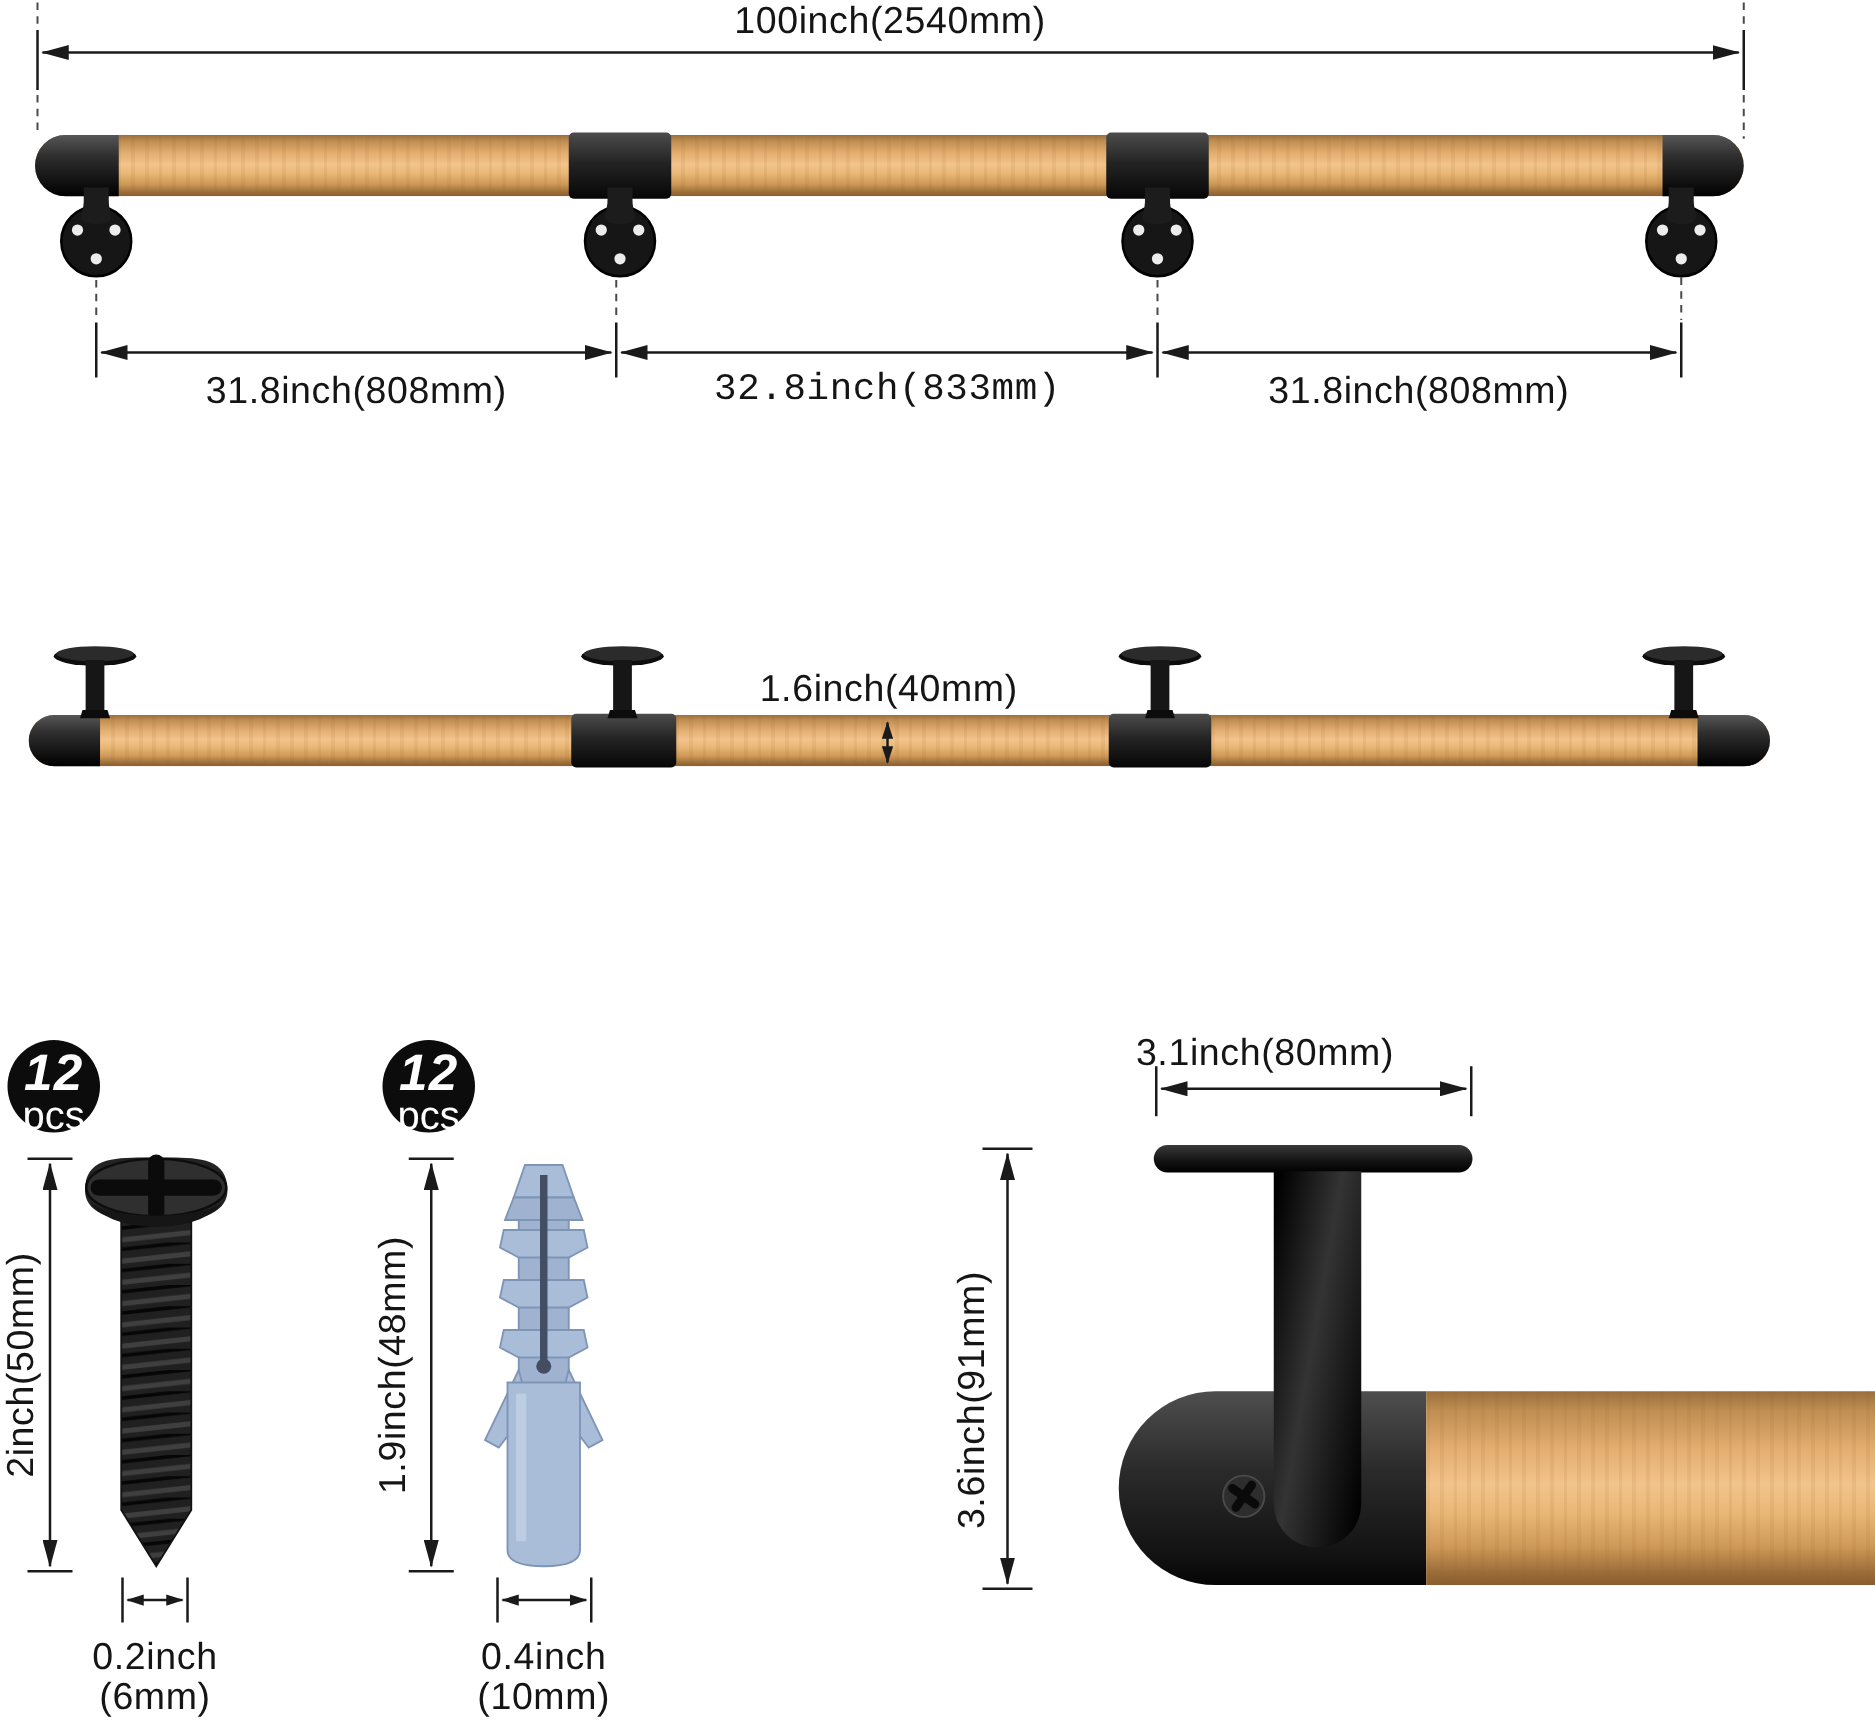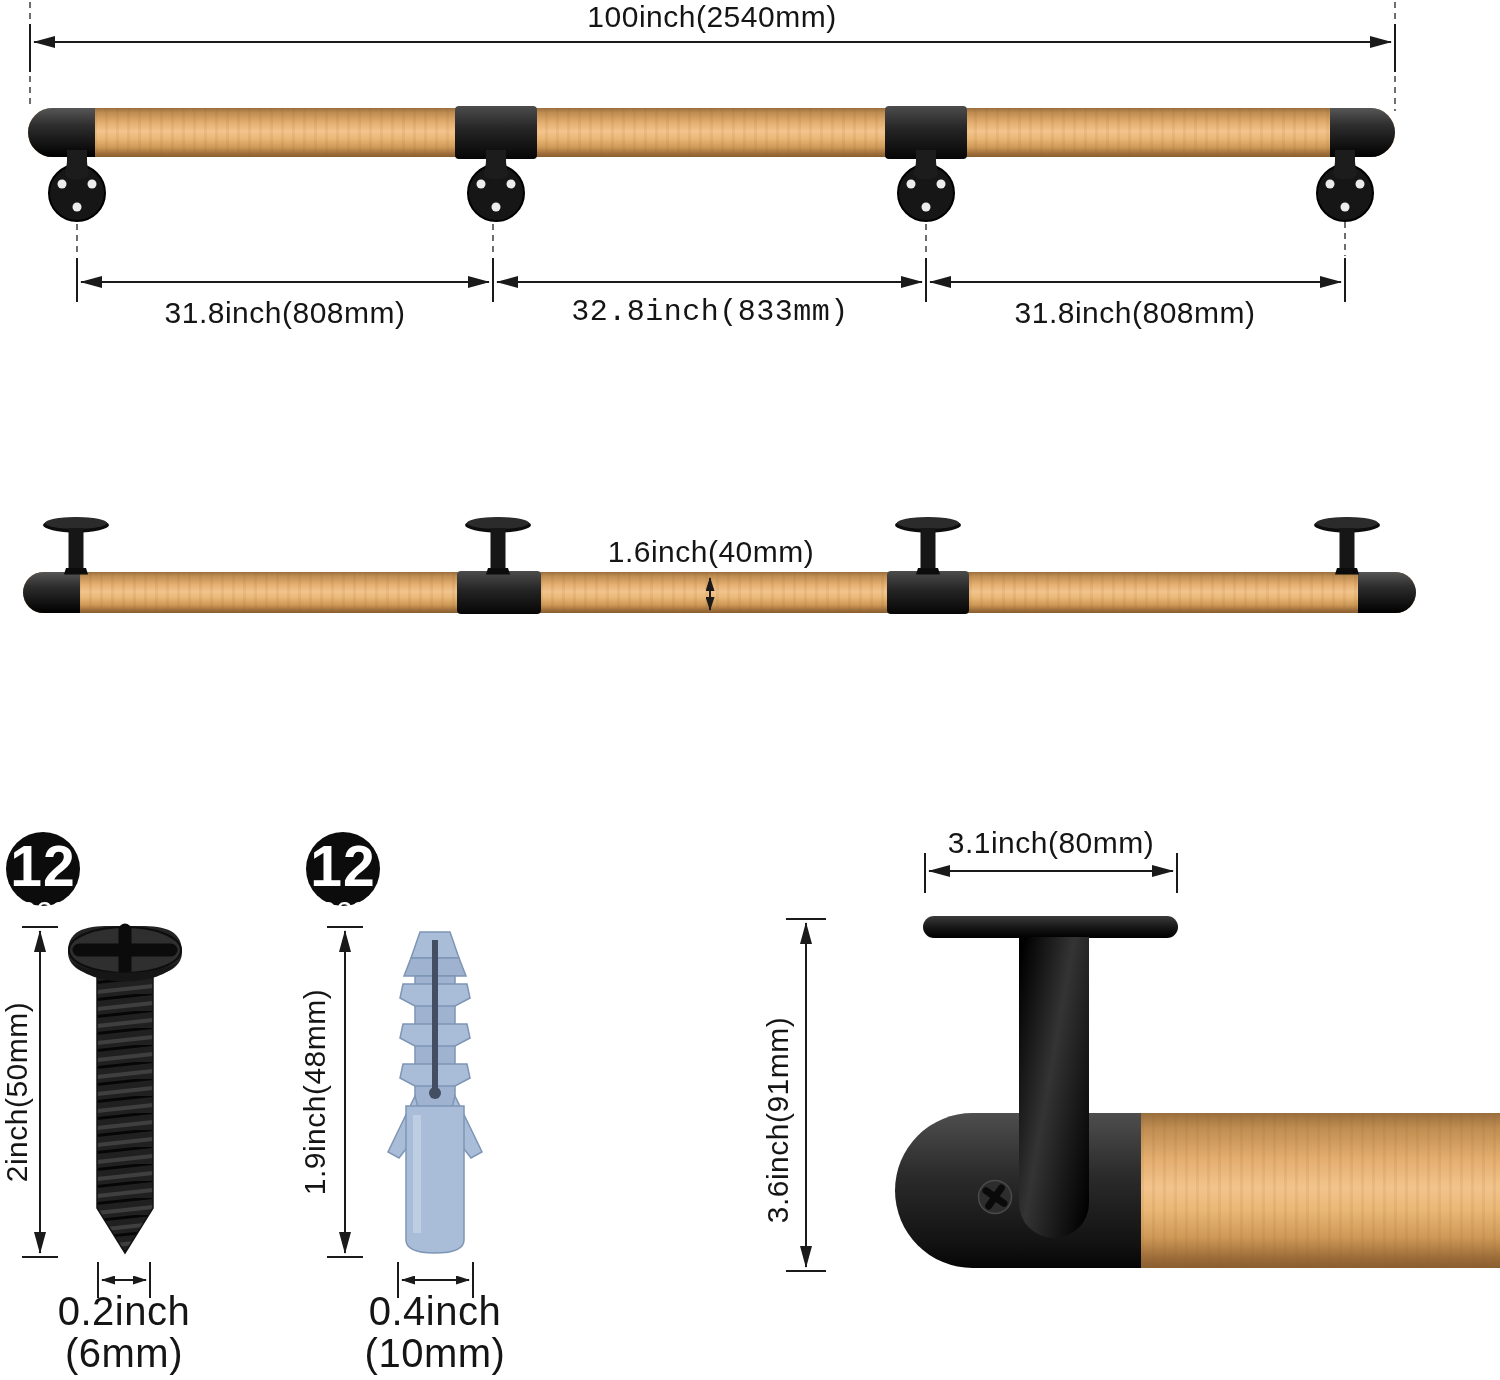--- a/index.html
+++ b/index.html
@@ -11,41 +11,41 @@
   
   .dim-label{
     position:absolute;font-size:30px;line-height:1.05;color:#151515;
     transform:translateX(-50%);white-space:nowrap;letter-spacing:0.5px;
   }
   .dim-label-v{
     position:absolute;font-size:30px;color:#151515;white-space:nowrap;letter-spacing:0.5px;
     transform:translate(-50%,-50%) rotate(-90deg);
   }
   .dim-label-2line{
-    position:absolute;font-size:40px;line-height:1.0;color:#151515;text-align:center;
-    transform:translateX(-50%);white-space:nowrap;letter-spacing:0.5px;
+    position:absolute;font-size:30px;line-height:1.0;color:#151515;text-align:center;
+    transform:translateX(-50%);white-space:nowrap;letter-spacing:0.5px;margin-top:20px;
   }
   .dim-label-2line div{margin-bottom:2px;}
   
   .wood{
     background:
       repeating-linear-gradient(90deg, rgba(150,95,40,0.10) 0 3px, rgba(255,255,255,0) 3px 11px),
       linear-gradient(180deg,#9a6f3e 0%,#c08e52 10%,#e4ae70 30%,#f2c48c 48%,#eab877 62%,#cf9a58 80%,#9a6b38 94%,#8a5e30 100%);
   }
   .rail{position:absolute;}
   .rail .cap{position:absolute;top:0;height:100%;background:linear-gradient(180deg,#565656 0%,#2e2e2e 35%,#121212 75%,#000 100%);}
   .rail .cap.left{border-radius:26px 0 0 26px;}
   .rail .cap.right{border-radius:0 26px 26px 0;}
   .rail .sleeve{position:absolute;background:linear-gradient(180deg,#4c4c4c 0%,#242424 45%,#060606 100%);border-radius:4px;}
   
   .badge{
     position:absolute;width:74px;height:74px;border-radius:50%;background:#0c0c0c;
     color:#fff;text-align:center;z-index:20;
   }
-  .badge .num{font-size:57px;font-weight:700;line-height:1.0;margin-top:6px;letter-spacing:1px;}
+  .badge .num{font-size:41px;font-weight:700;line-height:1.0;margin-top:6px;letter-spacing:1px;font-style:italic;}
   .badge .unit{font-size:32px;line-height:0.85;}
   
   .bd-plate{position:absolute;left:923px;top:916px;width:255px;height:22px;border-radius:11px;
     background:linear-gradient(180deg,#3a3a3a 0%,#121212 60%,#000 100%);}
   .bd-cap{position:absolute;left:895px;top:1113px;width:246px;height:155px;border-radius:78px 0 0 78px;
     background:linear-gradient(180deg,#4e4e4e 0%,#2b2b2b 40%,#121212 85%,#050505 100%);}
   .bd-wood{position:absolute;left:1141px;top:1113px;width:359px;height:155px;}
   .bd-stem{position:absolute;left:1019px;top:937px;width:70px;height:301px;border-radius:0 0 35px 35px;
     background:linear-gradient(100deg,#000 4%,#343434 45%,#1a1a1a 70%,#000 96%);}
   svg{display:block;}
@@ -234,15 +234,15 @@
 
   <div class="dim-label-2line txt-layer" style="left:124px;top:1291px;">
     <div>0.2inch</div>
     <div>(6mm)</div>
   </div>
   <div class="dim-label-2line txt-layer" style="left:435px;top:1291px;">
     <div>0.4inch</div>
     <div>(10mm)</div>
   </div>
 
-  <div class="dim-label txt-layer" style="left:1051px;top:827px;">3.1inch(80mm)</div>
+  <div class="dim-label txt-layer" style="left:1012px;top:827px;">3.1inch(80mm)</div>
 
 </div>
 
 </body></html>

